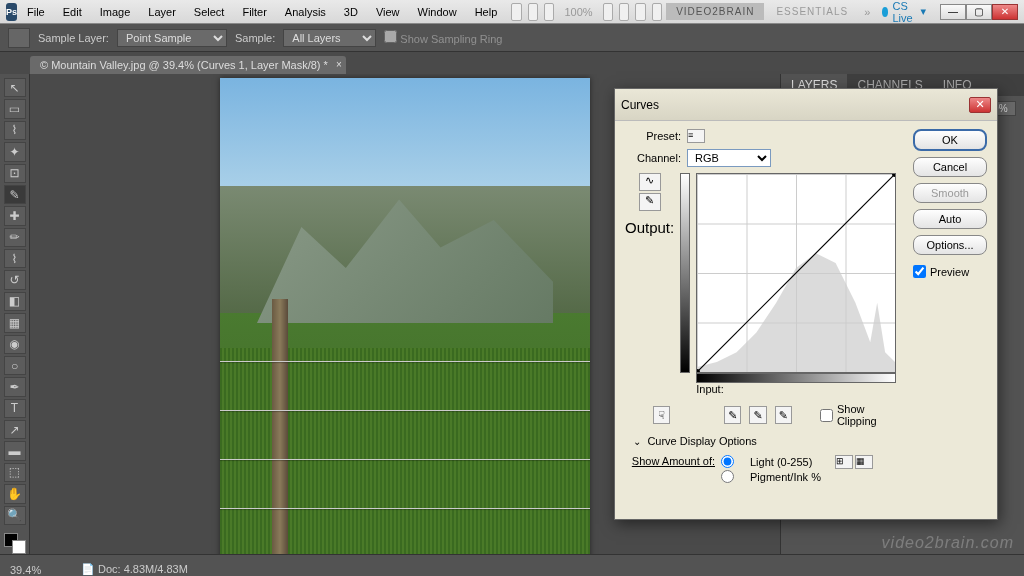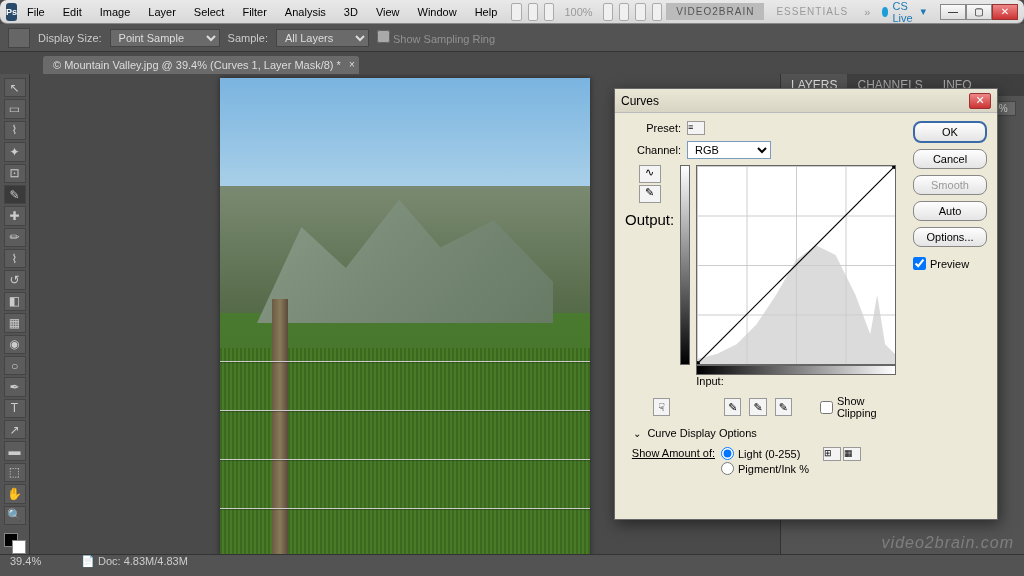--- a/index.html
+++ b/index.html
@@ -1,38 +1,38 @@
 <!DOCTYPE html>
 <html><head>
 <meta charset="utf-8">
 <style>
 * { box-sizing: border-box; margin: 0; padding: 0; font-family: "Segoe UI", Tahoma, sans-serif; font-size: 11px; }
 body { width: 1024px; height: 576px; overflow: hidden; background: #4a4a4a; position: relative; }
 
-.menubar { height: 24px; background: linear-gradient(#e9e9e9,#d8d8d8); border-bottom: 1px solid #888; display: flex; align-items: center; padding: 0 6px; gap: 2px; border-radius: 7px; }
+.menubar { height: 24px; background: linear-gradient(#e9e9e9,#d8d8d8); border-bottom: 1px solid #888; display: flex; align-items: center; padding: 0 6px; gap: 2px; }
 .menubar .logo { width: 22px; height: 18px; background: #2a4a6a; border-radius: 3px; color:#fff; display:flex; align-items:center; justify-content:center; font-size:9px; font-weight:bold; }
 .menubar .mitem { padding: 3px 8px; cursor: default; }
 .menubar .spacer { flex: 1; }
 .menubar .topicon { width: 24px; height: 18px; border: 1px solid #aaa; background:#f0f0f0; margin: 0 2px; border-radius:2px; }
 .menubar .pct { color:#999; padding: 0 6px; }
 .menubar .workspace { padding: 3px 10px; font-size: 10px; color:#9a9a9a; letter-spacing:1px; }
 .menubar .workspace.active { background:#bbb; color:#555; }
 .menubar .cslive { color:#1a7ab5; padding: 0 6px; display:flex; align-items:center; gap:4px;}
 .menubar .cslive::before { content:''; width:10px; height:10px; border-radius:50%; background:#1a9ed8;}
 .winctrl { display:flex; gap:0; margin-left:6px; }
 .winbtn { width:26px; height:16px; border:1px solid #888; background:linear-gradient(#fafafa,#ddd); text-align:center; line-height:13px; font-size:10px;}
 .winbtn.close { background:linear-gradient(#e88,#c33); color:#fff; border-color:#933;}
 
 .optionsbar { height: 28px; background: #535353; border-bottom:1px solid #333; display:flex; align-items:center; padding:0 8px; gap:8px; color:#ccc; }
 .optionsbar .toolicon { width:22px; height:20px; background:#666; border:1px solid #444; }
 .optionsbar label { font-size:11px; }
 .optionsbar select { background:#6a6a6a; color:#ddd; border:1px solid #444; padding:1px 18px 1px 4px; font-size:11px;}
 .optionsbar .chk { opacity:.5; }
 
-.tabbar { height: 22px; background:#4a4a4a; display:flex; align-items:flex-end; padding-left:30px;margin-left:13px; }
+.tabbar { height: 22px; background:#4a4a4a; display:flex; align-items:flex-end; padding-left:30px; }
 .doctab { background:#6a6a6a; color:#ddd; padding:3px 18px 3px 10px; font-size:11px; border-top-left-radius:3px; border-top-right-radius:3px; position:relative;}
 .doctab .x { position:absolute; right:4px; top:3px; font-size:10px;}
 
 .workarea { position:absolute; top:74px; left:0; right:0; bottom:22px; display:flex; }
 .toolbox { width:30px; background:#535353; border-right:1px solid #333; display:flex; flex-direction:column; align-items:center; padding-top:4px; gap:2px;}
 .tool { width:22px; height:20px; background:#5c5c5c; border:1px solid #444; display:flex; align-items:center; justify-content:center; color:#ccc; font-size:12px;}
 .tool.sel { background:#3a3a3a; }
 .swatches { margin-top:6px; width:22px; height:22px; position:relative;}
 .swatches .fg { width:14px; height:14px; background:#000; border:1px solid #888; position:absolute; top:0; left:0;}
 .swatches .bg { width:14px; height:14px; background:#fff; border:1px solid #888; position:absolute; bottom:0; right:0;}
@@ -45,26 +45,26 @@
 .wire { position:absolute; left:0; right:0; height:1px; background:#ccc; box-shadow:0 1px 1px rgba(0,0,0,.3);}
 .w1{bottom:42%;} .w2{bottom:32%;} .w3{bottom:22%;} .w4{bottom:12%;}
 
 .rightpanels { width:244px; background:#535353; border-left:1px solid #333;}
 .paneltabs { height:22px; background:#3f3f3f; display:flex; }
 .paneltab { padding:4px 10px; color:#aaa; font-size:12px; }
 .paneltab.active { background:#535353; color:#ddd; }
 .panelrow { display:flex; align-items:center; padding:4px 8px; gap:6px; color:#ccc;}
 .panelrow select, .panelrow input { background:#6a6a6a; color:#ddd; border:1px solid #444; font-size:10px; padding:1px 3px;}
 
-.statusbar { position:absolute; bottom:0; left:0; right:0; height:22px; background:#535353; border-top:1px solid #333; display:flex; align-items:flex-start; color:#ccc; padding:0 10px; gap:40px;}
+.statusbar { position:absolute; bottom:0; left:0; right:0; height:22px; background:#535353; border-top:1px solid #333; display:flex; align-items:flex-end; color:#ccc; padding:0 10px; gap:40px;}
 .watermark { position:absolute; right:10px; bottom:24px; color:rgba(255,255,255,.25); font-size:16px; font-style:italic; letter-spacing:1px;}
 
 
 .dialog { position:absolute; top:88px; left:614px; width:384px; height:432px; background:#ece9d8; border:1px solid #666; box-shadow:2px 4px 14px rgba(0,0,0,.5);}
-.titlebar { height:24px; background:linear-gradient(#eae7d7,#d8d5c4); display:flex; align-items:center; padding:0 6px; border-bottom:1px solid #bbb;}
+.titlebar { height:32px; background:linear-gradient(#eae7d7,#d8d5c4); display:flex; align-items:center; padding:0 6px; border-bottom:1px solid #bbb;}
 .titlebar .t { flex:1; font-size:12px; }
 .titlebar .xbtn { width:22px; height:16px; background:linear-gradient(#e88,#c33); color:#fff; border:1px solid #933; text-align:center; line-height:13px; border-radius:2px;}
 .dlgbody { padding:8px 10px; display:grid; grid-template-columns: 1fr 74px; gap:6px 10px; }
 .leftcol { }
 .row { display:flex; align-items:center; gap:6px; margin-bottom:6px;}
 .row label { width:56px; text-align:right; }
 .row select { flex:1; border:1px solid #7a9ac0; background:#fff; padding:1px 3px;}
 .row.small select { flex:0 0 84px;}
 .curvesarea { display:flex; gap:6px; align-items:flex-start;}
 .modebtns { display:flex; flex-direction:column; gap:2px;}
@@ -76,21 +76,21 @@
 .diagonal { position:absolute; inset:0;}
 .gradient-h { width:200px; height:10px; background:linear-gradient(90deg,#000,#fff); border:1px solid #666; margin-left:28px;}
 .gradient-v { width:10px; height:200px; background:linear-gradient(#fff,#000); border:1px solid #666;}
 .outputlbl { font-size:15px; }
 .eyedroppers { display:flex; gap:8px; align-items:center; margin:8px 0 8px 28px;}
 .eyedrop { width:18px; height:18px; border:1px solid #999; background:#f4f4f4; font-size:11px; text-align:center; line-height:16px;}
 .showclip { display:flex; align-items:center; gap:4px; margin-left:20px;}
 .expand { display:flex; align-items:center; gap:6px; margin:4px 0 8px 8px;}
 .expand .arrow { font-size:10px;}
 .radiogroup { margin-left:30px;}
-.radiogroup .r { display:flex; align-items:center; gap:4px; margin-bottom:2px;}
+.radiogroup .r { display:flex; align-items:center; gap:16px; margin-bottom:2px;}
 .checkgrid { display:grid; grid-template-columns:auto auto; gap:2px 20px; margin-left:64px;}
 .checkgrid label { display:flex; align-items:center; gap:4px;}
 .btncol { display:flex; flex-direction:column; gap:6px; align-items:stretch;}
 .btn { border:1px solid #888; background:linear-gradient(#fefefe,#e4e4e4); padding:3px 0; text-align:center; border-radius:8px; font-size:11px;}
 .btn.primary { border:2px solid #3a6aa8;}
 .btn.disabled { color:#999;}
 .prev { display:flex; align-items:center; gap:4px; margin-top:4px;}
 .tinybtn { width:18px; height:14px; border:1px solid #999; background:#f4f4f4; font-size:9px;}
 </style>
 </head>
@@ -124,21 +124,21 @@
   <div class="cslive"><span>CS Live</span> ▾</div>
   <div class="winctrl">
     <div class="winbtn">—</div>
     <div class="winbtn">▢</div>
     <div class="winbtn close">✕</div>
   </div>
 </div>
 
 <div class="optionsbar">
   <div class="toolicon"></div>
-  <label>Display Size:</label>
+  <label>Sample Layer:</label>
   <select><option>Point Sample</option></select>
   <label>Sample:</label>
   <select><option>All Layers</option></select>
   <label class="chk"><input type="checkbox" style=""> <span>Show Sampling Ring</span></label>
 </div>
 
 <div class="tabbar">
   <div class="doctab">
     <span>© Mountain Valley.jpg @ 39.4% (Curves 1, Layer Mask/8) *</span>
     <span class="x">×</span>

